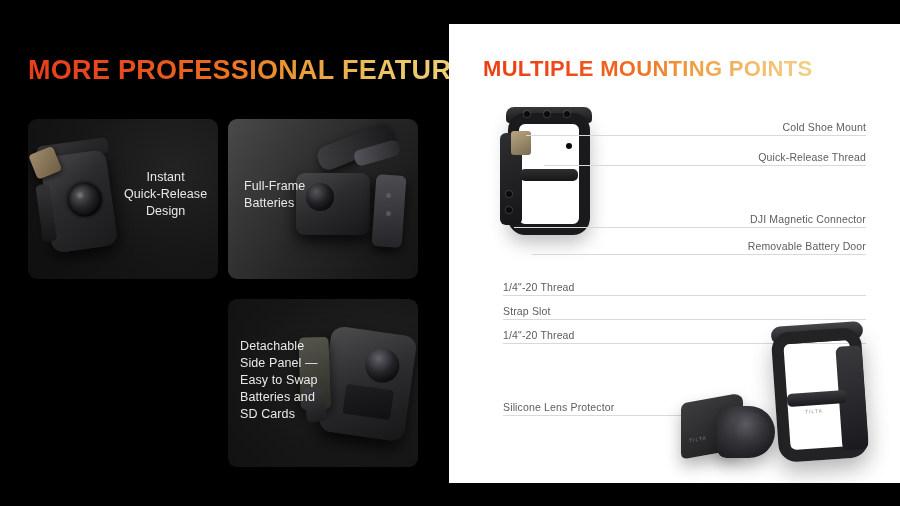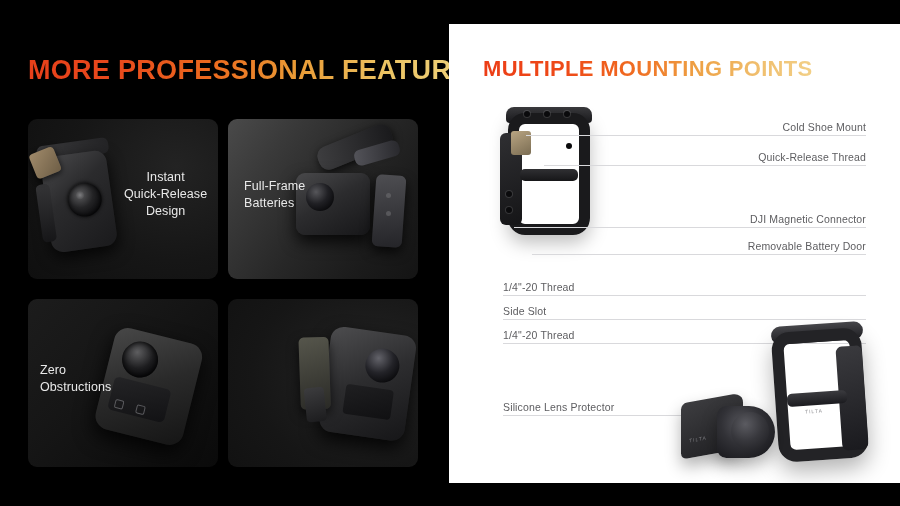--- a/index.html
+++ b/index.html
@@ -217,40 +217,34 @@
         <div class="body"></div>
         <div class="lens"></div>
         <div class="panel"></div>
         <div class="dot" style="left:104px; top:60px;"></div>
         <div class="dot" style="left:104px; top:78px;"></div>
       </div>
       <div class="card-text">Full-Frame
 Batteries</div>
     </div>
 
-    <div class="card" id="card-3">
-      <div class="photo" id="p3">
-        <div class="body"></div>
-        <div class="lens"></div>
-        <div class="screen"></div>
-        <div class="btn" style="left:34px; top:86px;"></div>
-        <div class="btn" style="left:56px; top:86px;"></div>
-      </div>
-      <div class="card-text">Zero
-Obstructions</div>
-    </div>
 
     <div class="card" id="card-4">
       <div class="photo" id="p4">
         <div class="body"></div>
         <div class="sidepanel"></div>
         <div class="hinge"></div>
         <div class="lens"></div>
         <div class="screen"></div>
       </div>
+      <div class="card-text">Detachable
+Side Panel —
+Easy to Swap
+Batteries and
+SD Cards</div>
     </div>
   </div>
 
   <div id="right-panel">
 
     <div id="right-title">MULTIPLE MOUNTING POINTS</div>
 
     <div id="cage-a">
       <div class="topbar"></div>
       <div class="outer"></div>
@@ -284,21 +278,21 @@
       <span class="lbl">DJI Magnetic Connector</span>
       <span class="line" style="left:0; width:352px;"></span>
     </div>
 
     <div class="callout left" style="left:54px; top:248px; width:363px; height:24px;">
       <span class="lbl">1/4"-20 Thread</span>
       <span class="line" style="left:0; width:363px;"></span>
     </div>
 
     <div class="callout left" style="left:54px; top:272px; width:363px; height:24px;">
-      <span class="lbl">Side Slot</span>
+      <span class="lbl">Strap Slot</span>
       <span class="line" style="left:0; width:363px;"></span>
     </div>
 
     <div class="callout left" style="left:54px; top:296px; width:363px; height:24px;">
       <span class="lbl">1/4"-20 Thread</span>
       <span class="line" style="left:0; width:363px;"></span>
     </div>
 
     <div class="callout left" style="left:54px; top:368px; width:205px; height:24px;">
       <span class="lbl">Silicone Lens Protector</span>

